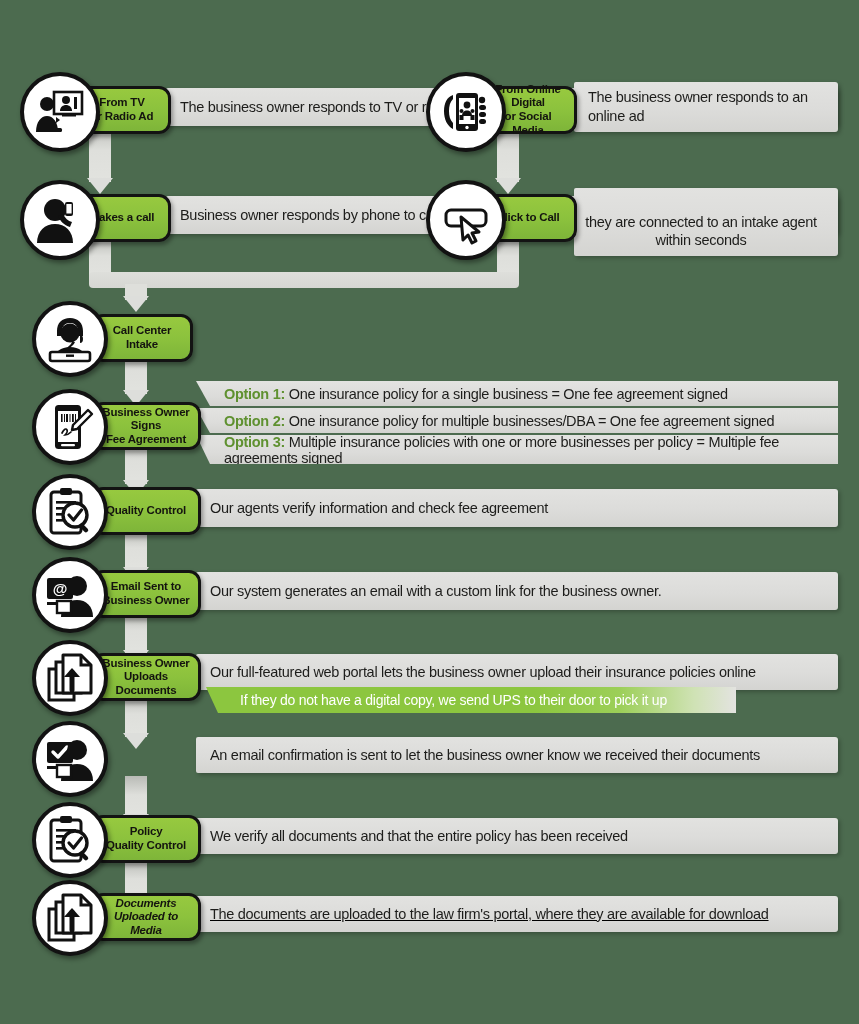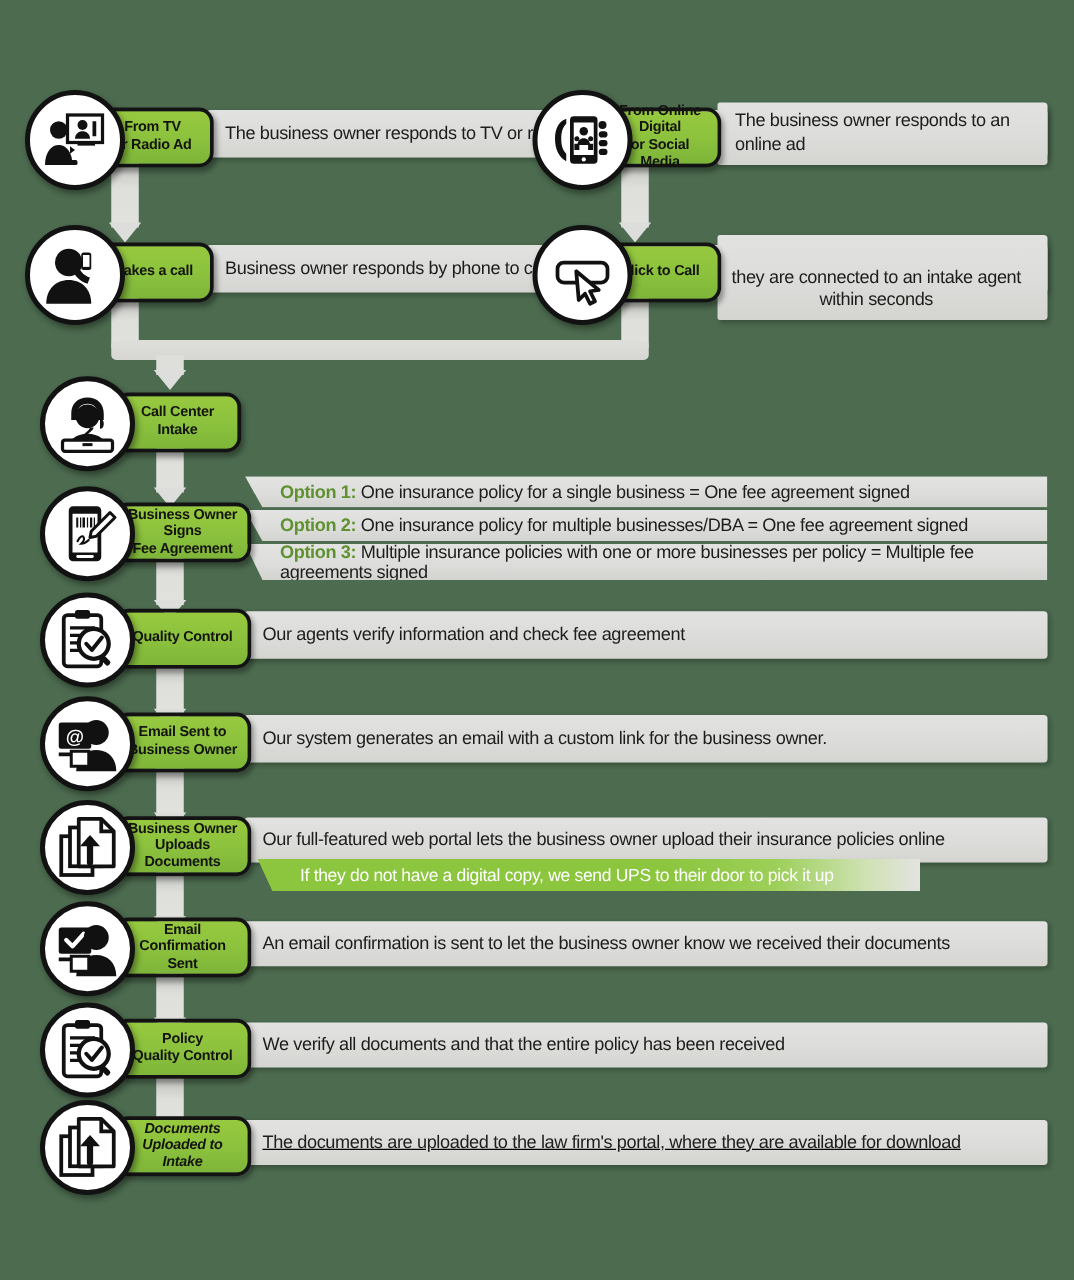--- a/index.html
+++ b/index.html
@@ -312,23 +312,20 @@
       <path d="M19 3h18l10 10v28H19z" fill="#fff" stroke="#111" stroke-width="3" stroke-linejoin="round"></path>
       <path d="M37 3v10h10" fill="none" stroke="#111" stroke-width="3"></path>
       <path d="M28 38V20" stroke="#111" stroke-width="5" stroke-linecap="round"></path>
       <path d="M20 25l8-9 8 9z" fill="#111"></path>
     </svg>
   </div>
 
   <div class="desc" style="left:196px;top:737px;width:642px;height:36px;">
     <span class="txt">An email confirmation is sent to let the business owner know we received their documents</span>
   </div>
-  <div class="pill" style="left:91px;top:734px;width:104px;height:42px;">
-    <span class="plabel"><span>Email</span><br><span>Confirmation Sent</span></span>
-  </div>
   <div class="badge" style="left:32px;top:721px;width:68px;height:68px;">
     <svg width="52" height="52" viewBox="0 0 52 52">
       <rect x="3" y="9" width="26" height="21" rx="2" fill="#111"></rect>
       <path d="M9 19l5 5 9-10" stroke="#fff" stroke-width="3.4" fill="none" stroke-linecap="round" stroke-linejoin="round"></path>
       <rect x="3" y="33" width="9" height="3" fill="#111"></rect>
       <circle cx="33" cy="17" r="10" fill="#111"></circle>
       <path d="M17 48c0-11 7-17 16-17s16 6 16 17z" fill="#111"></path>
       <rect x="13" y="32" width="14" height="12" fill="#fff" stroke="#111" stroke-width="2.4"></rect>
     </svg>
   </div>
@@ -352,21 +349,21 @@
       <circle cx="31" cy="29" r="12" fill="#fff" stroke="#111" stroke-width="3.4"></circle>
       <path d="M25 29l4.5 5 8-10" stroke="#111" stroke-width="3.2" fill="none" stroke-linecap="round" stroke-linejoin="round"></path>
       <rect x="38" y="37" width="10" height="4.5" rx="2" transform="rotate(45 38 37)" fill="#111"></rect>
     </svg>
   </div>
 
   <div class="desc" style="left:196px;top:896px;width:642px;height:36px;text-decoration:underline;">
     <span class="txt">The documents are uploaded to the law firm's portal, where they are available for download</span>
   </div>
   <div class="pill" style="left:91px;top:893px;width:104px;height:42px;font-style:italic;">
-    <span class="plabel"><span>Documents</span><br><span>Uploaded to Intake</span></span>
+    <span class="plabel"><span>Documents</span><br><span>Uploaded to Media</span></span>
   </div>
   <div class="badge" style="left:32px;top:880px;width:68px;height:68px;">
     <svg width="52" height="52" viewBox="0 0 52 52">
       <rect x="5" y="17" width="25" height="31" fill="#fff" stroke="#111" stroke-width="3"></rect>
       <rect x="12" y="10" width="25" height="31" fill="#fff" stroke="#111" stroke-width="3"></rect>
       <path d="M19 3h18l10 10v28H19z" fill="#fff" stroke="#111" stroke-width="3" stroke-linejoin="round"></path>
       <path d="M37 3v10h10" fill="none" stroke="#111" stroke-width="3"></path>
       <path d="M28 38V20" stroke="#111" stroke-width="5" stroke-linecap="round"></path>
       <path d="M20 25l8-9 8 9z" fill="#111"></path>
     </svg>

